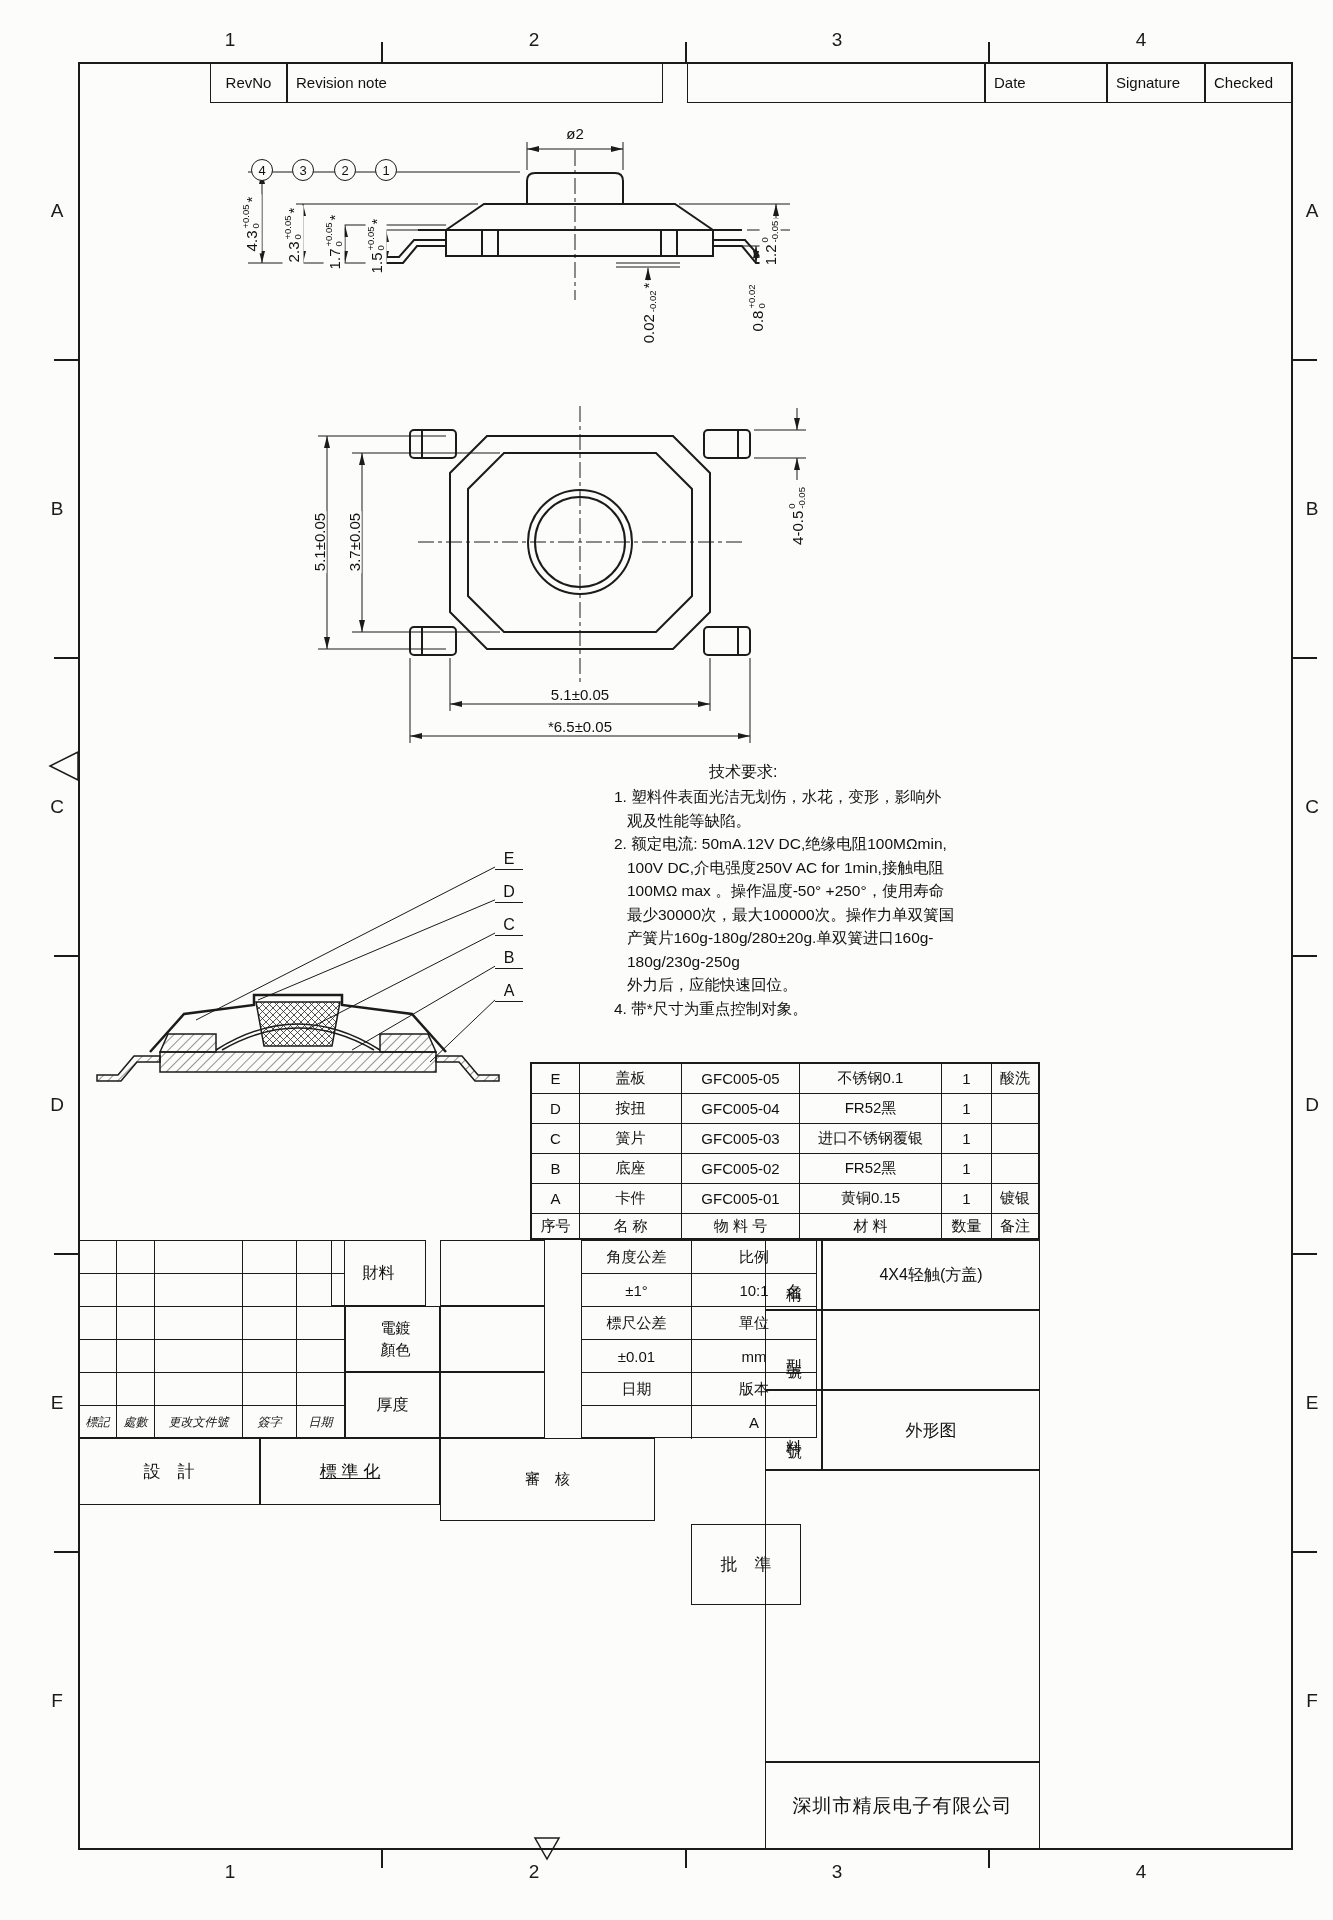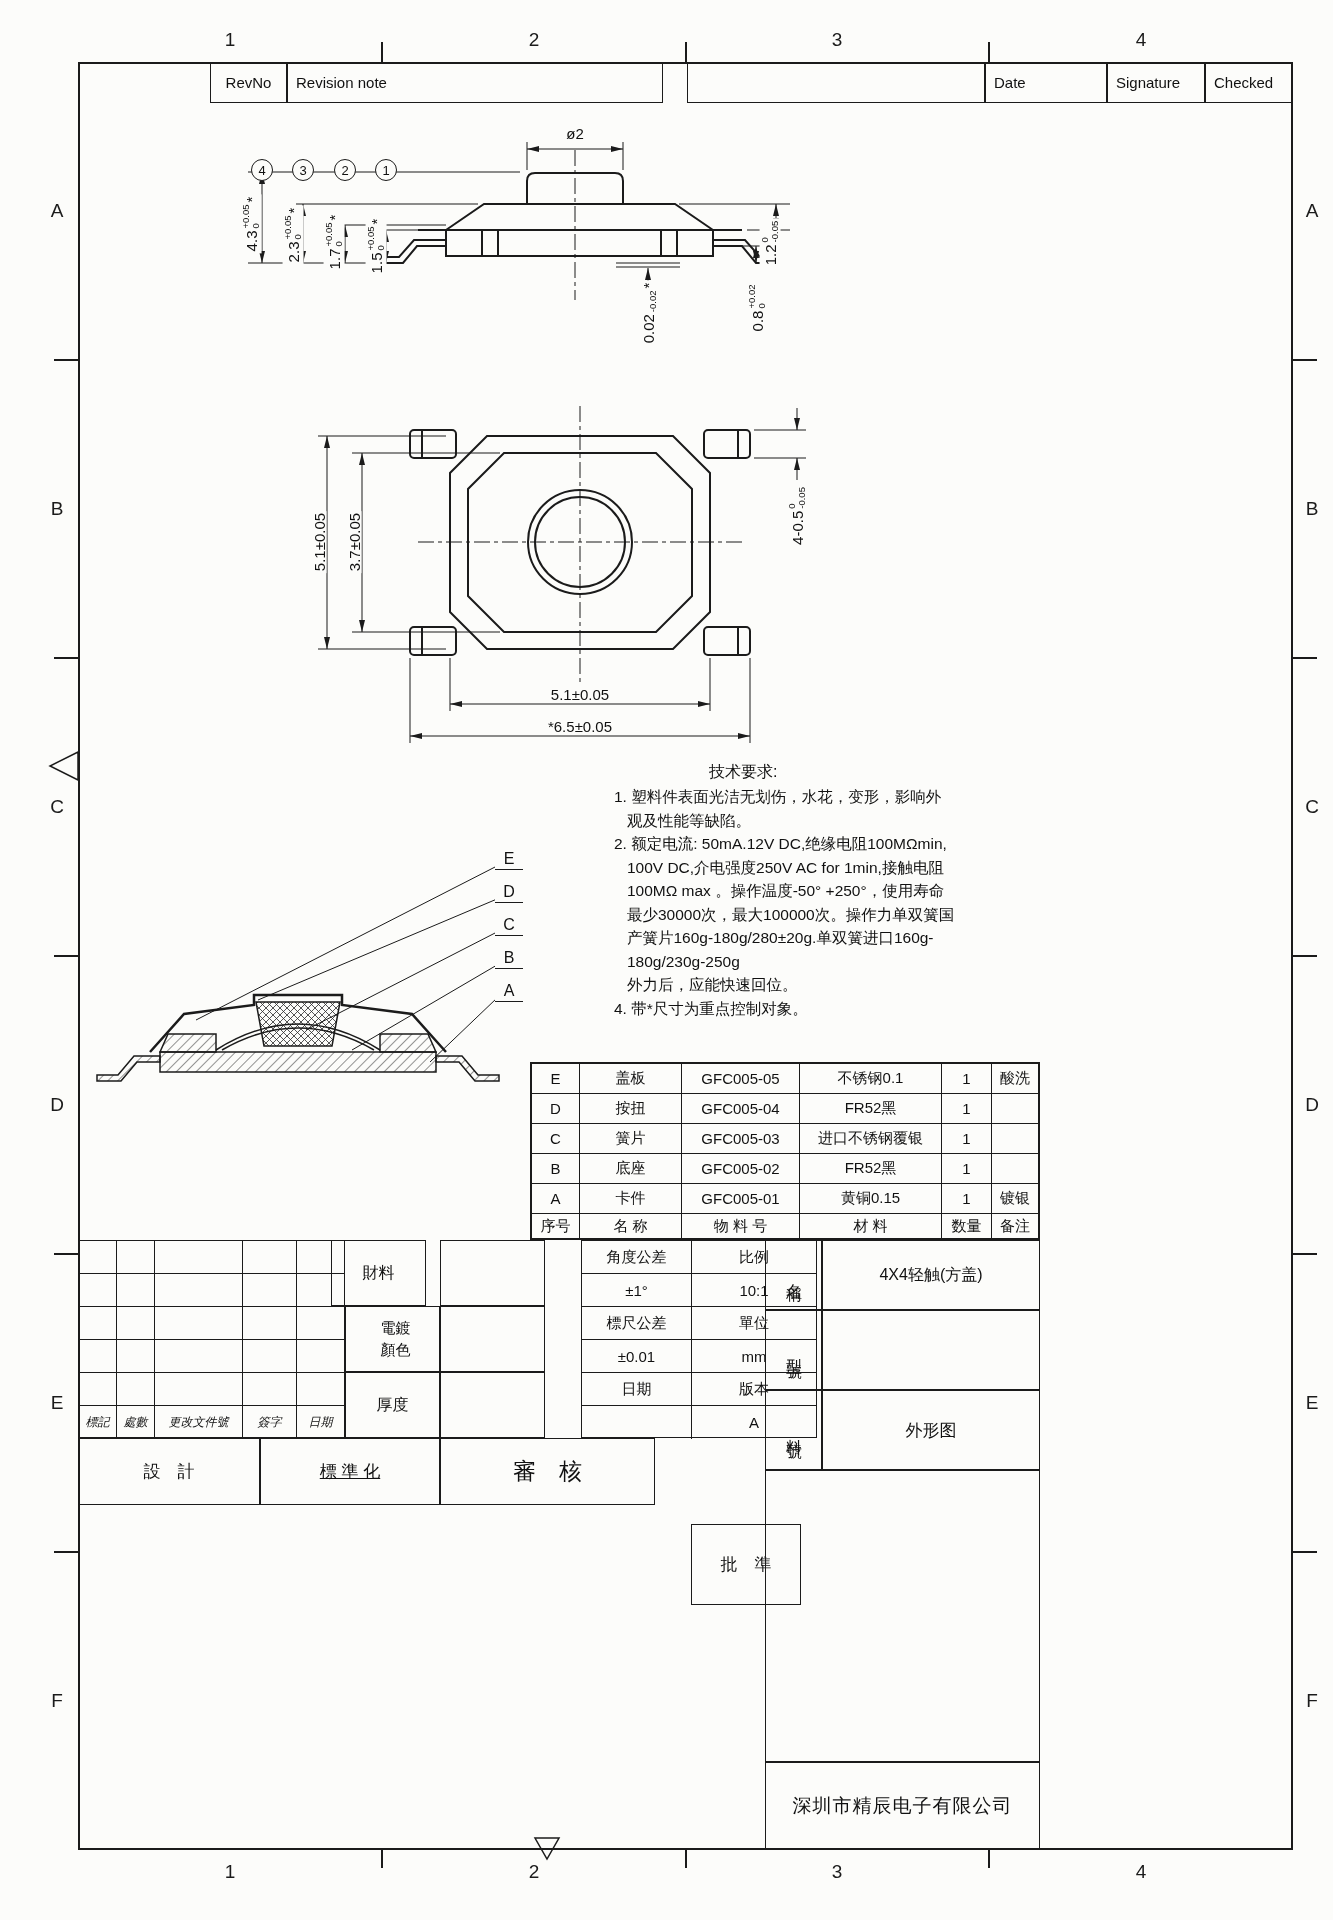--- a/index.html
+++ b/index.html
@@ -405,21 +405,21 @@
     <div class="mcell">±0.01</div>
     <div class="mcell">mm</div>
     <div class="mcell">日期</div>
     <div class="mcell">版本</div>
     <div class="mcell"></div>
     <div class="mcell">A</div>
   </div>
 
   <div class="cell" style="left:78px;top:1438px;width:182px;height:67px;font-size:17px;">設　計</div>
   <div class="cell" style="left:260px;top:1438px;width:180px;height:67px;font-size:17px;text-decoration:underline;">標 準 化</div>
-  <div class="cell" style="left:440px;top:1438px;width:215px;height:67px;font-size:23px;">審　核</div>
+  <div class="cell" style="left:440px;top:1438px;width:215px;height:83px;font-size:15px;">審　核</div>
   <div class="cell" style="left:655px;top:1524px;width:110px;height:81px;font-size:17px;margin-left:36px;">批　準</div>
 
   <div class="cell" style="left:765px;top:1240px;width:57px;height:70px;">
       <span class="vlabel">名稱</span>
     </div>
   <div class="cell" style="left:822px;top:1240px;width:218px;height:70px;font-size:16px;">4X4轻触(方盖)</div>
   <div class="cell" style="left:765px;top:1310px;width:57px;height:80px;">
       <span class="vlabel">型號</span>
     </div>
   <div class="cell" style="left:822px;top:1310px;width:218px;height:80px;"></div>

